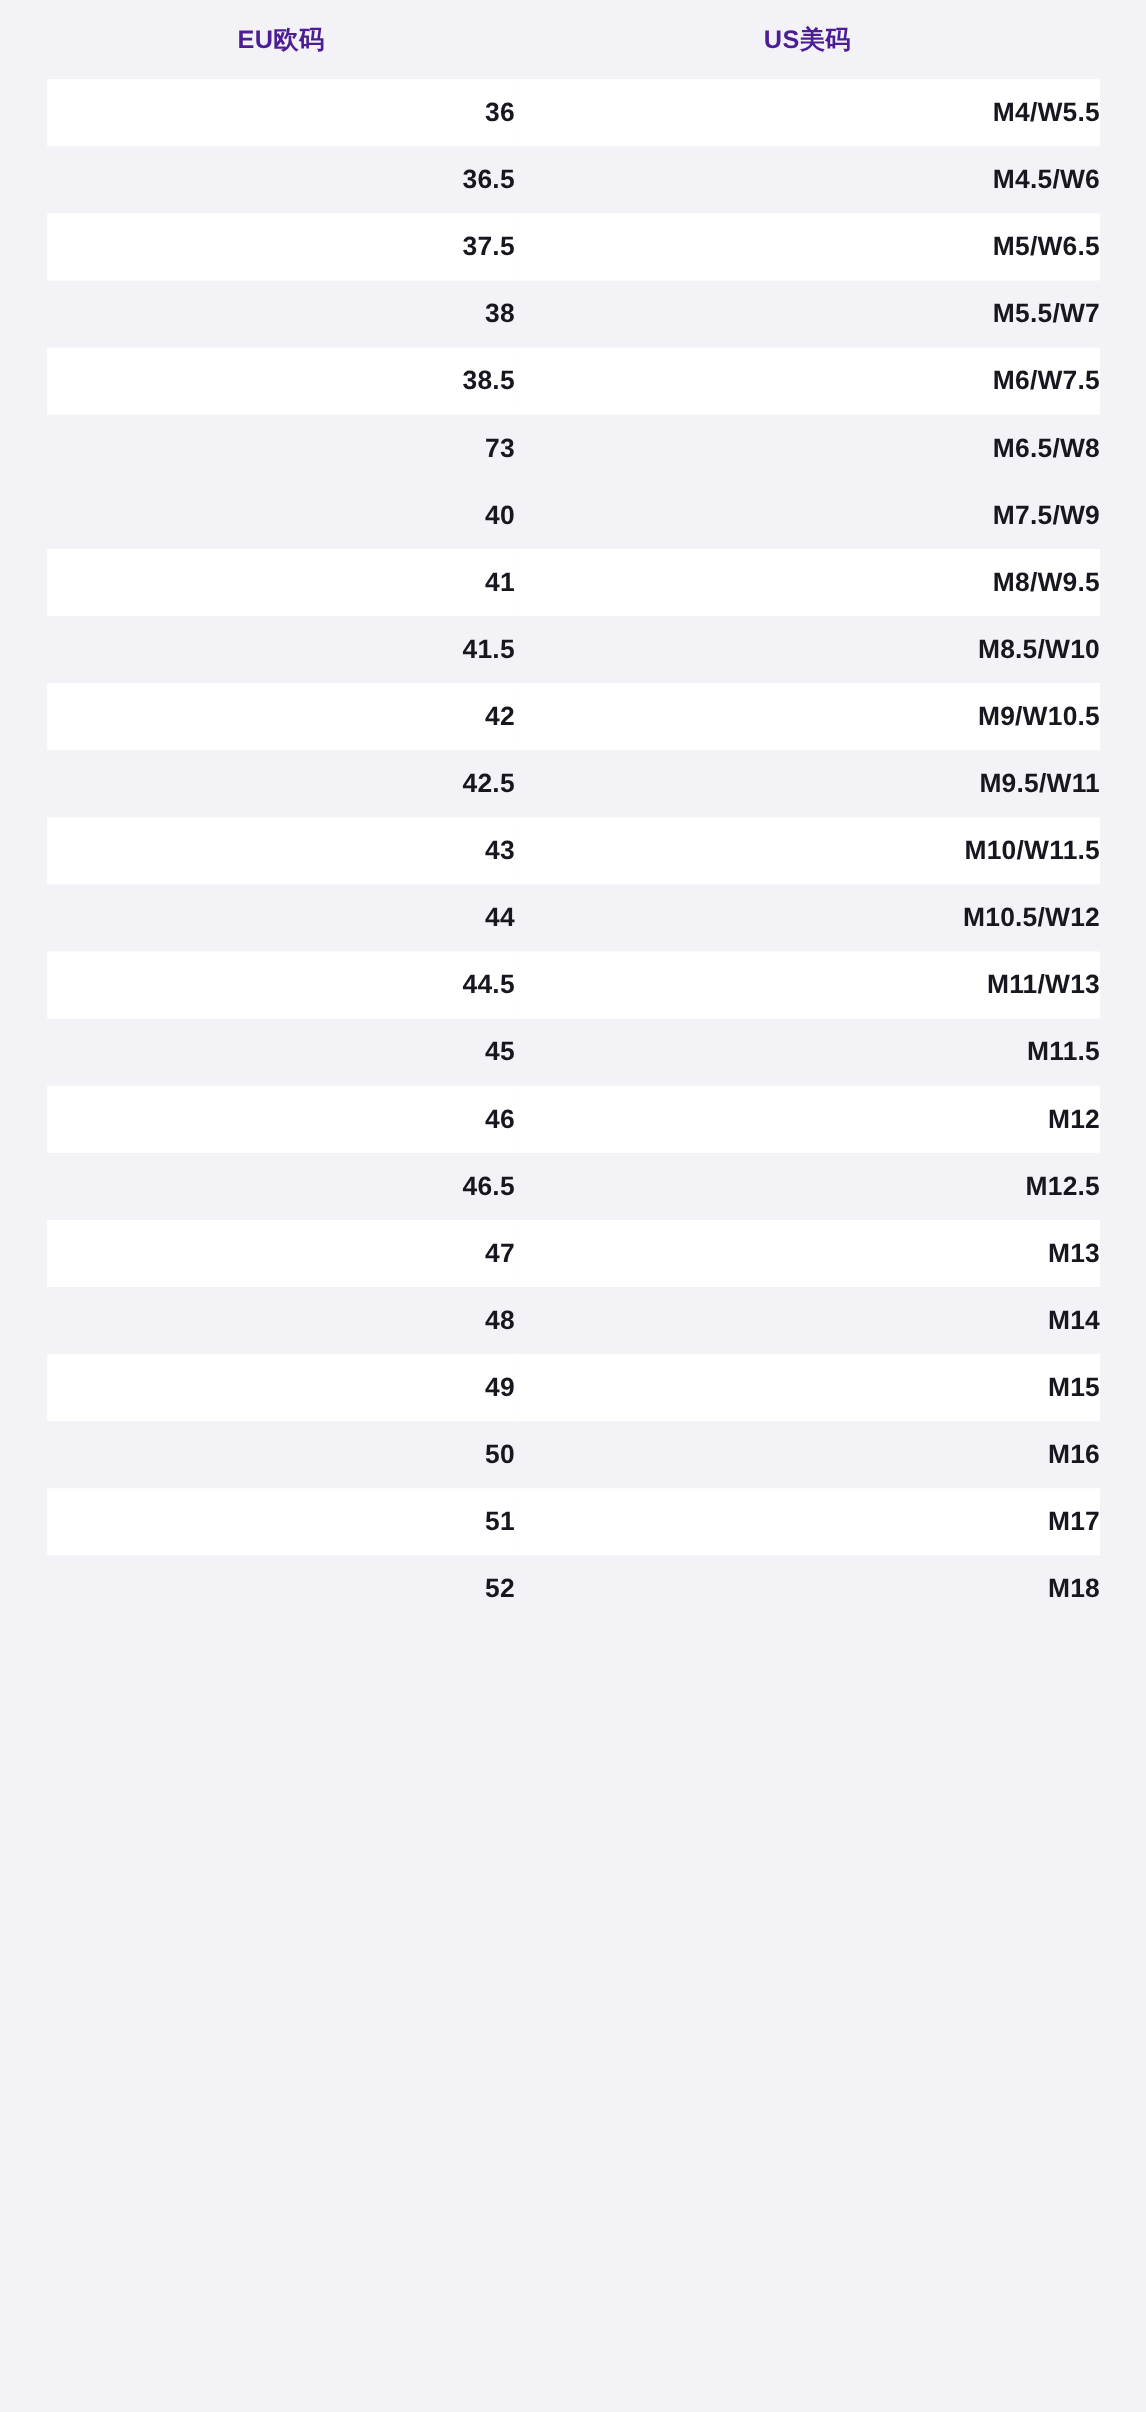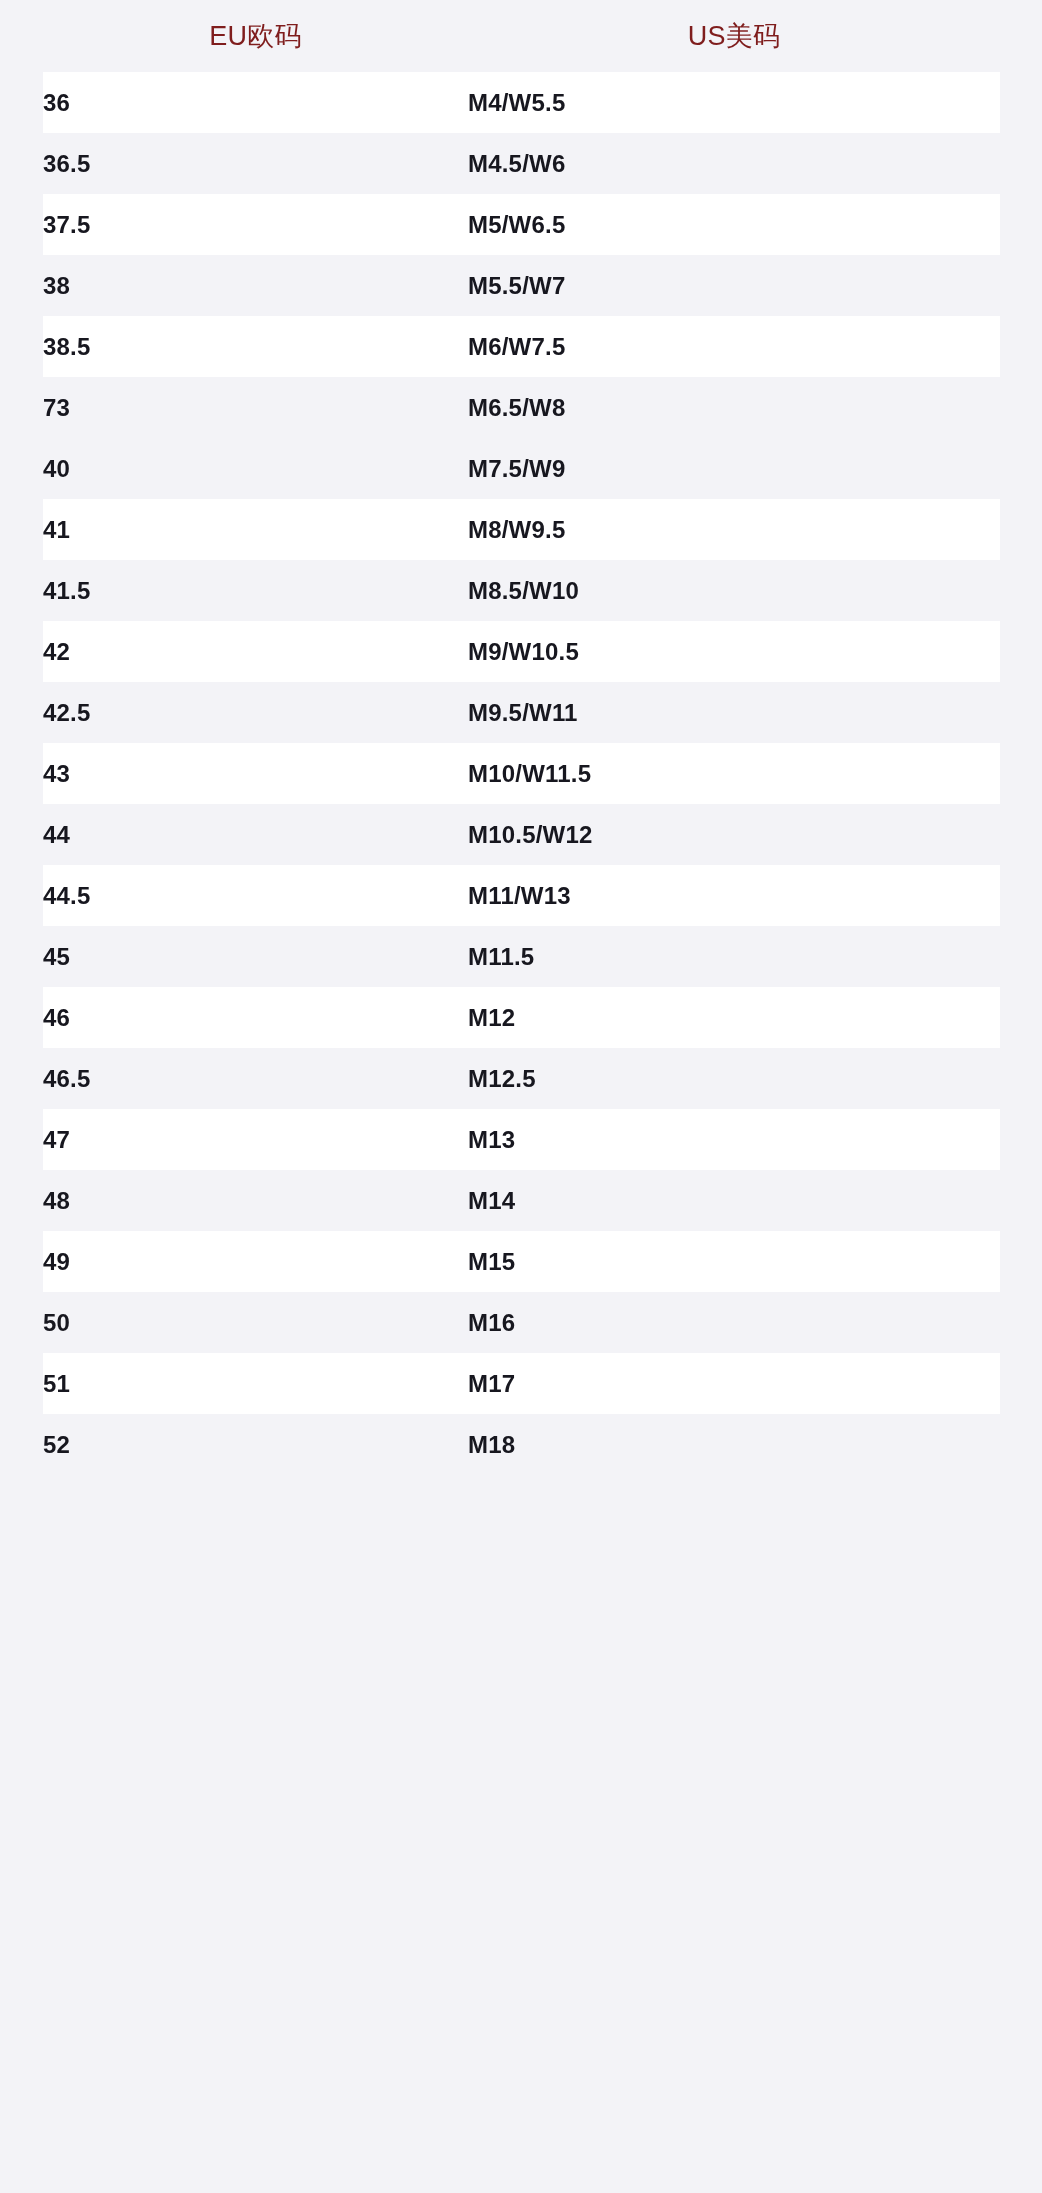--- a/index.html
+++ b/index.html
@@ -32,41 +32,41 @@
     table-layout: fixed;
   }
 
   table.size-table col.col-eu { width: 425px; }
   table.size-table col.col-us { width: 532px; }
 
   thead th {
     height: 72px;
     padding: 0;
     background: transparent;
-    font-weight: 400;
-    font-size: 27px;
-    color: #7f1d1d;
+    font-weight: 700;
+    font-size: 23px;
+    color: #4c1d95;
     letter-spacing: 0.3px;
     text-align: center;
     vertical-align: middle;
   }
 
   thead th.th-eu { text-align: center; }
   thead th.th-us { text-align: center; margin-top: 28px; }
 
   tbody tr { height: 61px; }
 
   tbody td {
     height: 61px;
     padding: 0;
     font-weight: 700;
     font-size: 24px;
     color: #17171f;
     letter-spacing: 0.2px;
-    text-align: left;
+    text-align: right;
     vertical-align: middle;
     white-space: nowrap;
   }
 
   tbody tr.row-odd td { background: #ffffff; }
   tbody tr.row-even td { background: transparent; }
 </style>
 </head>
 <body>
 

